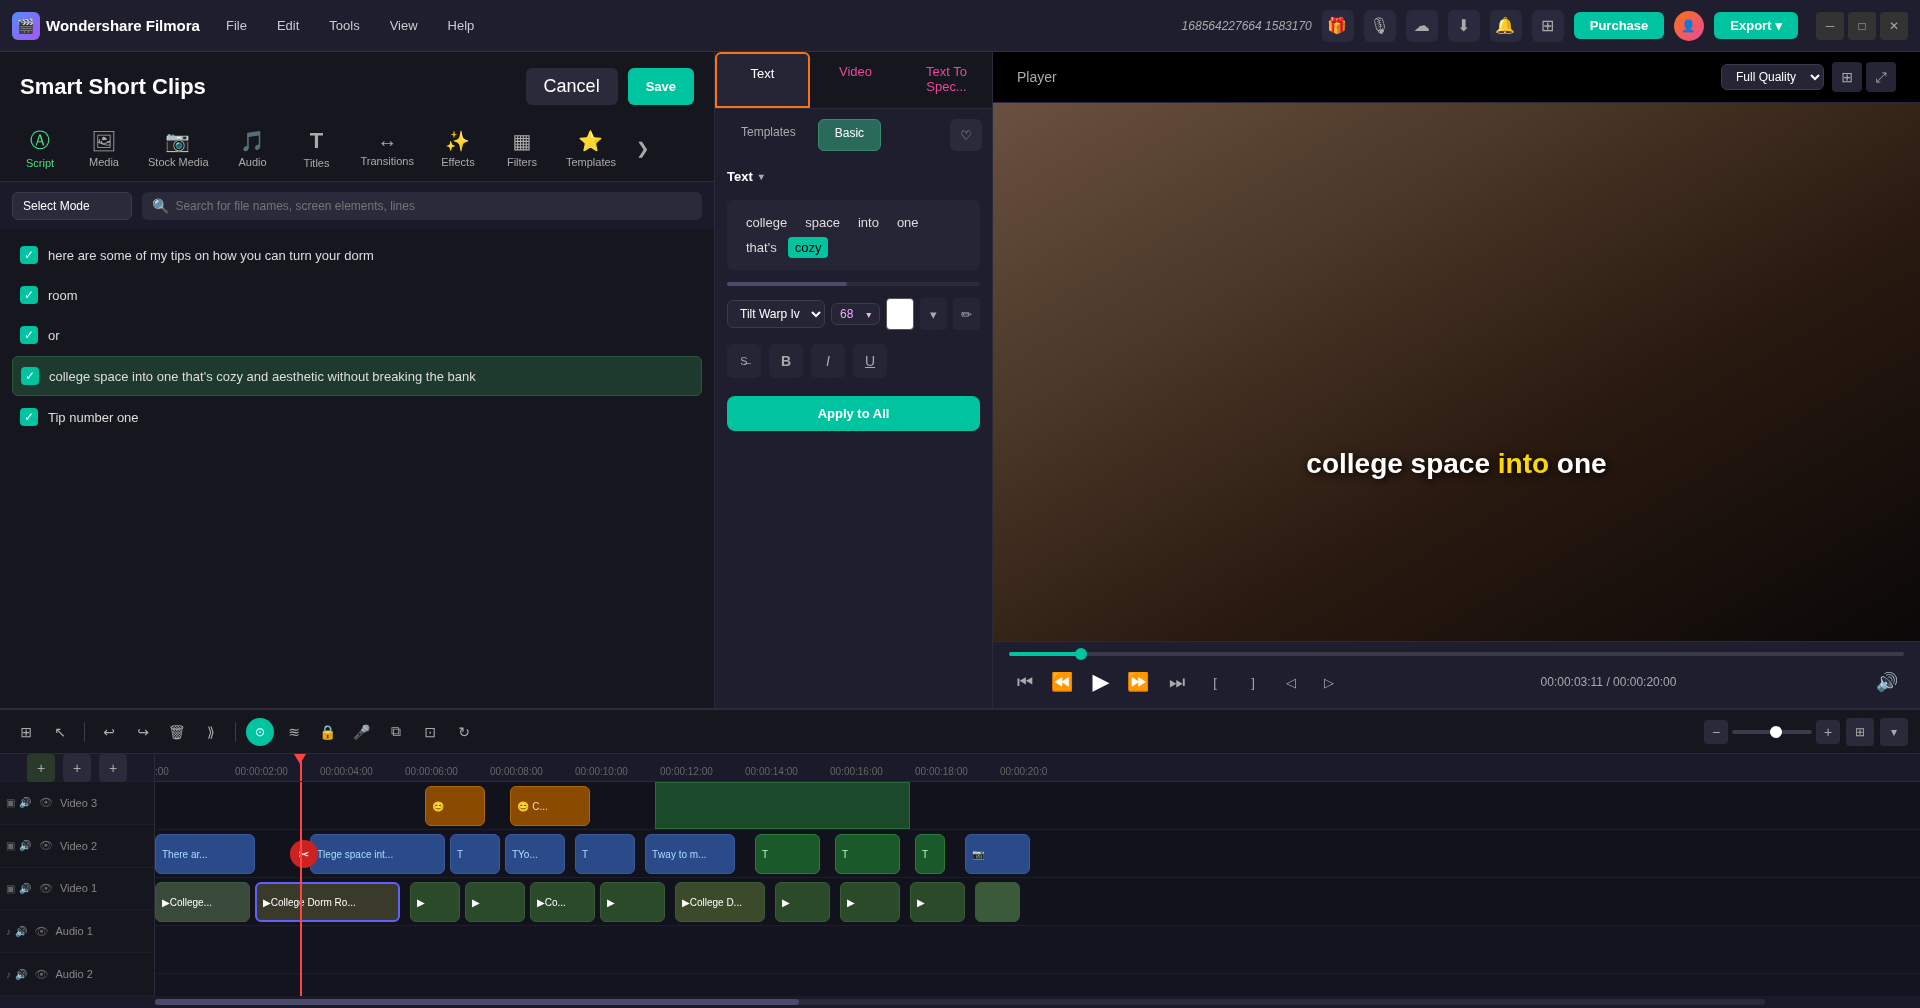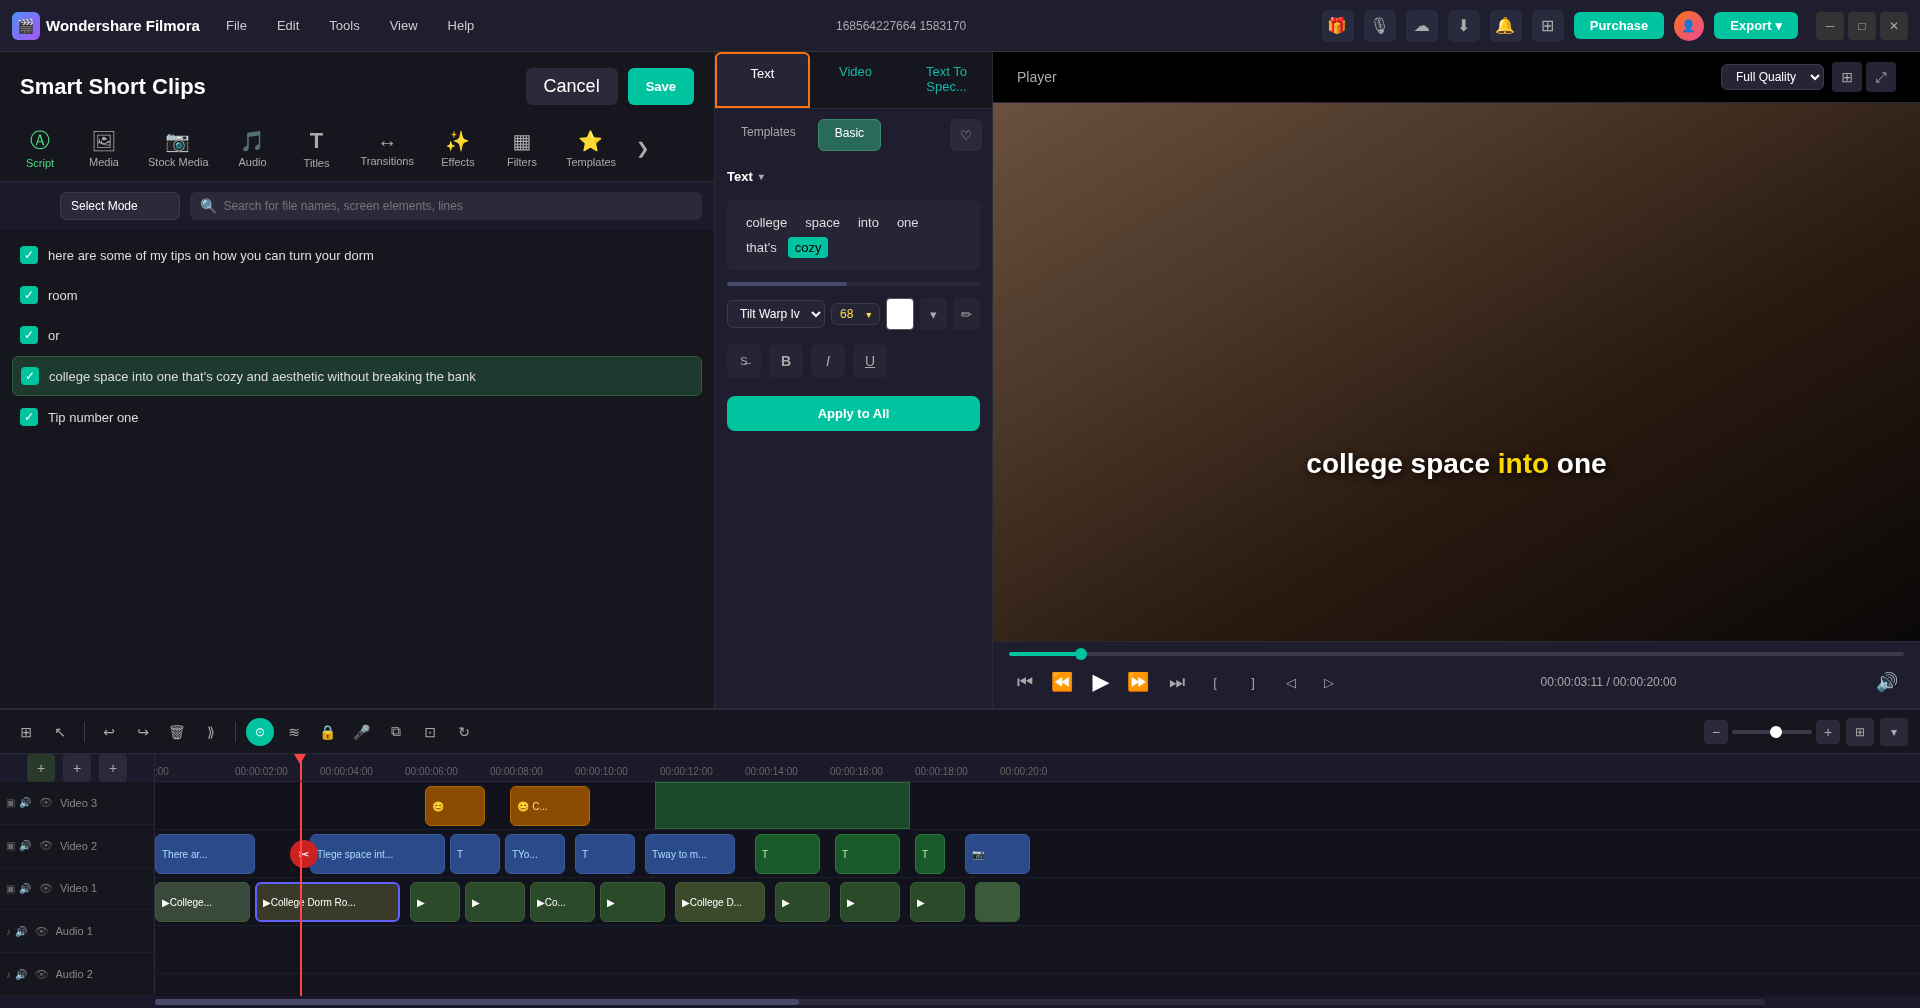--- a/index.html
+++ b/index.html
@@ -4,21 +4,21 @@
   <style>
     * { box-sizing: border-box; margin: 0; padding: 0; }
     body { background: #1a1a2e; color: #fff; font-family: 'Segoe UI', Arial, sans-serif; font-size: 13px; width: 1920px; height: 1008px; overflow: hidden; }
 
     
     .topbar { display: flex; align-items: center; background: #1e1e2e; height: 52px; padding: 0 12px; gap: 10px; border-bottom: 1px solid #333; }
     .app-logo { display: flex; align-items: center; gap: 6px; font-size: 15px; font-weight: 600; color: #fff; margin-right: 10px; }
     .app-logo .logo-icon { width: 28px; height: 28px; background: linear-gradient(135deg, #4f8ef7, #a855f7); border-radius: 6px; display: flex; align-items: center; justify-content: center; font-size: 14px; }
     .topbar-menu { display: flex; gap: 18px; color: #ccc; font-size: 13px; }
     .topbar-menu span { cursor: pointer; padding: 4px 6px; border-radius: 4px; }
-    .topbar-center { flex: 1; display: flex; justify-content: center; color: #aaa; font-size: 12px; }
+    .topbar-center { flex: 1; display: flex; justify-content: flex-end; color: #aaa; font-size: 12px; font-style: italic; }
     .topbar-icons { display: flex; align-items: center; gap: 10px; }
     .topbar-icon-btn { width: 32px; height: 32px; background: #2a2a3e; border-radius: 6px; display: flex; align-items: center; justify-content: center; cursor: pointer; font-size: 16px; color: #aaa; }
     .purchase-btn { background: #00c4a0; color: #fff; border: none; border-radius: 6px; padding: 6px 16px; font-size: 13px; font-weight: 600; cursor: pointer; }
     .user-avatar { width: 30px; height: 30px; border-radius: 50%; background: linear-gradient(135deg, #f97316, #ec4899); display: flex; align-items: center; justify-content: center; font-size: 12px; }
     .export-btn { background: #00c4a0; color: #fff; border: none; border-radius: 6px; padding: 6px 16px; font-size: 13px; font-weight: 600; cursor: pointer; display: flex; align-items: center; gap: 4px; }
     .window-controls { display: flex; gap: 4px; margin-left: 8px; }
     .win-ctrl { width: 28px; height: 28px; background: #333; border-radius: 4px; display: flex; align-items: center; justify-content: center; cursor: pointer; color: #aaa; font-size: 12px; }
 
     
     .main-layout { display: flex; height: calc(1008px - 52px); }
@@ -52,21 +52,21 @@
     .script-item { display: flex; align-items: center; gap: 10px; padding: 10px 8px; border-radius: 6px; margin-bottom: 2px; cursor: pointer; }
     .script-item.highlighted { background: #1e3a2e; border: 1px solid #2a5a3a; }
     .checkbox { width: 18px; height: 18px; border-radius: 4px; background: #00c4a0; display: flex; align-items: center; justify-content: center; color: #fff; font-size: 12px; flex-shrink: 0; }
     .script-text { font-size: 13px; color: #ddd; }
 
     
     .middle-panel { width: 278px; background: #1e1e2e; border-right: 1px solid #2a2a3a; display: flex; flex-direction: column; }
 
     
     .panel-tabs { display: flex; background: #16161e; border-bottom: 1px solid #2a2a3a; }
-    .panel-tab { flex: 1; text-align: center; padding: 12px 6px; cursor: pointer; font-size: 13px; color: #14b8a6; border-bottom: 2px solid transparent; }
+    .panel-tab { flex: 1; text-align: center; padding: 12px 6px; cursor: pointer; font-size: 13px; color: #ec4899; border-bottom: 2px solid transparent; }
     .panel-tab.active { color: #fff; background: #252535; border: 2px solid #f97316; border-radius: 6px 6px 0 0; }
 
     
     .sub-tabs { display: flex; padding: 10px; gap: 6px; background: #1e1e2e; }
     .sub-tab { padding: 6px 16px; border-radius: 6px; cursor: pointer; font-size: 12px; color: #aaa; }
     .sub-tab.active { background: #2a6a5a; color: #fff; border: 1px solid #3a8a6a; }
     .sub-tab-fav { width: 32px; height: 32px; background: #2a2a3a; border-radius: 6px; display: flex; align-items: center; justify-content: center; cursor: pointer; color: #aaa; }
 
     
     .text-section { padding: 8px 12px; }
@@ -78,21 +78,21 @@
     .word-chip { padding: 3px 7px; border-radius: 4px; font-size: 13px; color: #ddd; cursor: pointer; }
     .word-chip.highlighted { background: #00c4a0; color: #000; }
 
     
     .scroll-indicator { margin: 4px 12px; height: 4px; background: #2a2a3a; border-radius: 2px; }
     .scroll-thumb { width: 120px; height: 4px; background: #4a4a6a; border-radius: 2px; }
 
     
     .font-controls { padding: 8px 12px; display: flex; align-items: center; gap: 6px; }
     .font-select { background: #252535; color: #fff; border: 1px solid #3a3a4a; border-radius: 6px; padding: 5px 8px; font-size: 12px; cursor: pointer; flex: 1; }
-    .font-size-box { background: #252535; color: #fde047; border: 1px solid #3a3a4a; border-radius: 6px; padding: 3px 8px; font-size: 12px; width: 55px; display: flex; align-items: center; justify-content: space-between; }
+    .font-size-box { background: #252535; color: #f0abfc; border: 1px solid #3a3a4a; border-radius: 6px; padding: 3px 8px; font-size: 12px; width: 55px; display: flex; align-items: center; justify-content: space-between; }
     .color-box { width: 32px; height: 32px; background: #fff; border-radius: 4px; cursor: pointer; border: 1px solid #555; }
     .color-btn { width: 32px; height: 32px; background: #252535; border-radius: 4px; cursor: pointer; display: flex; align-items: center; justify-content: center; color: #aaa; }
 
     
     .style-btns { padding: 6px 12px; display: flex; align-items: center; gap: 8px; }
     .style-btn { width: 34px; height: 34px; background: #252535; border-radius: 6px; display: flex; align-items: center; justify-content: center; cursor: pointer; color: #aaa; font-size: 14px; }
 
     
     .apply-all { margin: 12px; }
     .apply-all-btn { width: 100%; background: #00c4a0; color: #fff; border: none; border-radius: 8px; padding: 10px; font-size: 13px; font-weight: 600; cursor: pointer; }
@@ -243,21 +243,21 @@
         <span>Filters</span>
       </div>
       <div class="toolbar-item">
         <span class="icon">⭐</span>
         <span>Templates</span>
       </div>
       <div class="toolbar-more">❯</div>
     </div>
 
     <div class="mode-search">
-      <div style="position:relative;margin-left:48px;">
+      <div style="position:relative;">
         <select class="mode-select">
           <option>Select Mode</option>
           <option>Auto Mode</option>
           <option>Manual Mode</option>
         </select>
       </div>
       <div class="search-box">
         <span class="search-icon">🔍</span>
         <input type="text" placeholder="Search for file names, screen elements, lines" style="">
       </div>

